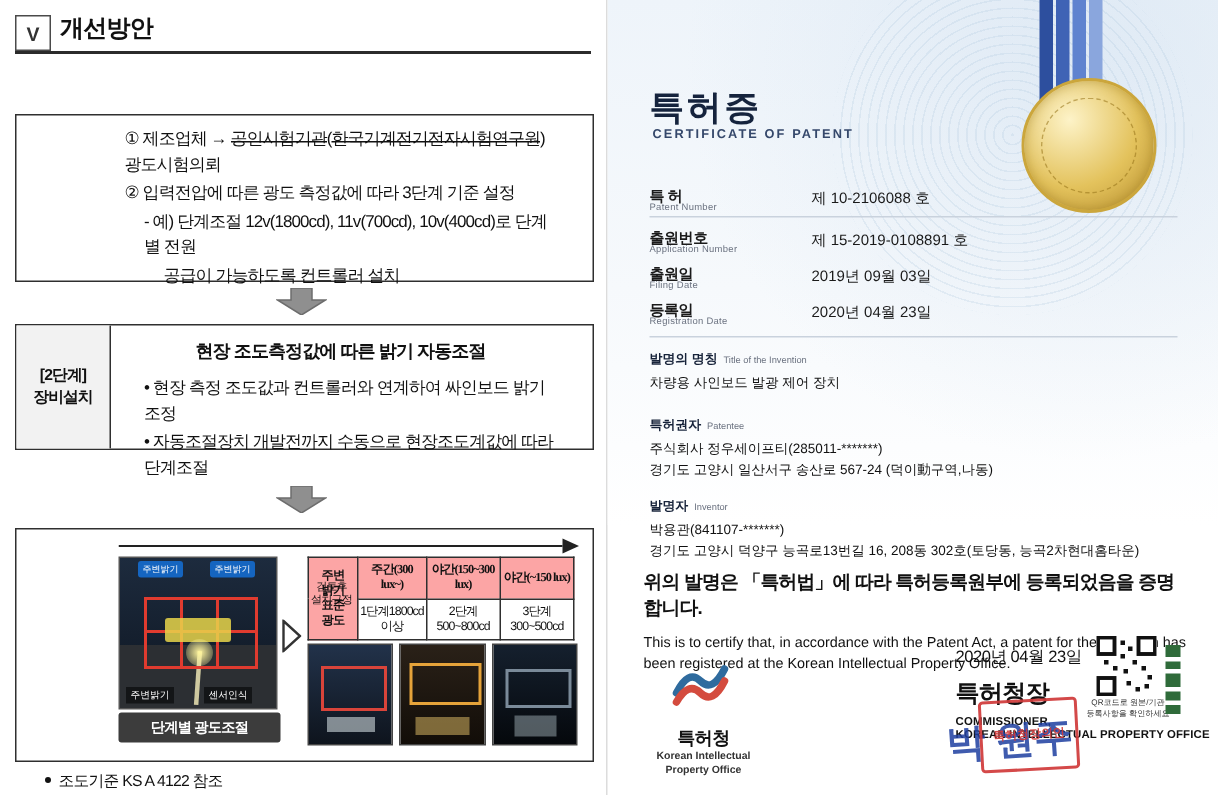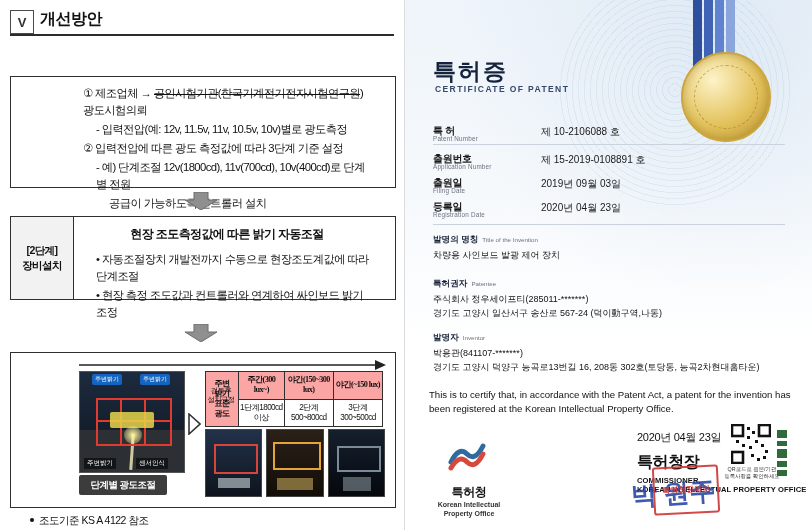--- a/index.html
+++ b/index.html
@@ -81,21 +81,21 @@
   .photoA .yellow{position:absolute;left:30px;top:40px;width:44px;height:16px;background:#e8d54a;opacity:.85;border-radius:2px;}
   .photoA .tagtop{
     position:absolute;top:2px;font-size:6px;color:#fff;background:#1565c0;padding:1px 3px;border-radius:2px;white-space:nowrap;
   }
   .photoA .tagbot{
     position:absolute;bottom:3px;font-size:6.5px;color:#fff;background:rgba(0,0,0,.55);padding:1px 3px;white-space:nowrap;
   }
   .photoA .glow{position:absolute;left:44px;top:54px;width:18px;height:18px;border-radius:50%;background:radial-gradient(#fff59d,rgba(255,235,59,0));}
 
   .capA{
-    position:absolute;left:6px;top:122px;width:88px;height:20px;
+    position:absolute;left:6px;top:122px;width:108px;height:20px;
     background:#3c3c3c;color:#fff;font-size:9.5px;font-weight:bold;letter-spacing:-0.5px;
     display:flex;align-items:center;justify-content:center;border-radius:2px;
   }
 
   .chev{position:absolute;left:114px;top:60px;width:14px;height:22px;}
 
   .tbl{position:absolute;left:132px;top:18px;width:178px;border-collapse:collapse;}
   .tbl td{
     border:1px solid #2f2f2f;font-size:8.2px;text-align:center;letter-spacing:-0.6px;
     padding:3px 1px;line-height:1.25;color:#111;
@@ -209,42 +209,41 @@
       <div class="txt">개선방안</div>
       <div class="rule"></div>
     </div>
 
 
     <div class="stepbox" style="left:10px;top:76px;width:384px;height:110px;">
       <div class="body">
         <div class="ln">
           ① 제조업체 → <span class="strike-wrap">공인시험기관</span>(<span class="strike-wrap">한국기계전기전자시험연구원</span>) 광도시험의뢰
         </div>
-        <div class="ln ind">- 입력전압(예: 12v, 11.5v, 11v, 10.5v, 10v)별로 광도측정</div>
         <div class="ln">② 입력전압에 따른 광도 측정값에 따라 3단계 기준 설정</div>
         <div class="ln ind">- 예) 단계조절 12v(1800cd), 11v(700cd), 10v(400cd)로 단계별 전원</div>
         <div class="ln ind2">공급이 가능하도록 컨트롤러 설치</div>
       </div>
     </div>
 
     <div class="arrow" style="left:184px;top:192px;">
       <svg width="34" height="18" viewBox="0 0 34 18">
           <polygon points="10,0 24,0 24,8 33,8 17,18 1,8 10,8" fill="#8f8f8f" stroke="#6d6d6d" stroke-width="1"></polygon>
         </svg>
     </div>
 
     <div class="stepbox" style="left:10px;top:216px;width:384px;height:82px;">
       <div class="lbl">
         <div>[2단계]</div>
           <div>장비설치</div>
       </div>
       <div class="body">
         <div class="ln" style="text-align:center;font-weight:bold;font-size:12px;margin-bottom:8px;">현장 조도측정값에 따른 밝기 자동조절</div>
+        <div class="ln ind">• 현장 측정 조도값과 컨트롤러와 연계하여 싸인보드 밝기 조정</div>
         <div class="ln ind">• 자동조절장치 개발전까지 수동으로 현장조도계값에 따라 단계조절</div>
-        <div class="ln ind">• 현장 측정 조도값과 컨트롤러와 연계하여 싸인보드 밝기 조정</div>
       </div>
     </div>
 
     <div class="arrow" style="left:184px;top:324px;">
       <svg width="34" height="18" viewBox="0 0 34 18">
           <polygon points="10,0 24,0 24,8 33,8 17,18 1,8 10,8" fill="#8f8f8f" stroke="#6d6d6d" stroke-width="1"></polygon>
         </svg>
     </div>
 
     <div class="stage3">
@@ -371,20 +370,21 @@
       <div class="v" style="margin-top:0;">경기도 고양시 일산서구 송산로 567-24 (덕이動구역,나동)</div>
     </div>
 
     <div class="blk" style="top:332px;">
       <span class="k">발명자</span><span class="ke">Inventor</span>
       <div class="v">박용관(841107-*******)</div>
       <div class="v" style="margin-top:0;">경기도 고양시 덕양구 능곡로13번길 16, 208동 302호(토당동, 능곡2차현대홈타운)</div>
     </div>
 
     <div class="statement">
+      <div class="kr">위의 발명은 「특허법」에 따라 특허등록원부에 등록되었음을 증명합니다.</div>
       <div class="en">This is to certify that, in accordance with the Patent Act, a patent for the invention has been registered at the Korean Intellectual Property Office.</div>
     </div>
 
     <div class="dateline">2020년  04월  23일</div>
 
     <div class="signblk">
       <div class="kr">특허청장</div>
       <div class="en1">COMMISSIONER,</div>
       <div class="en2">KOREAN INTELLECTUAL PROPERTY OFFICE</div>
     </div>

